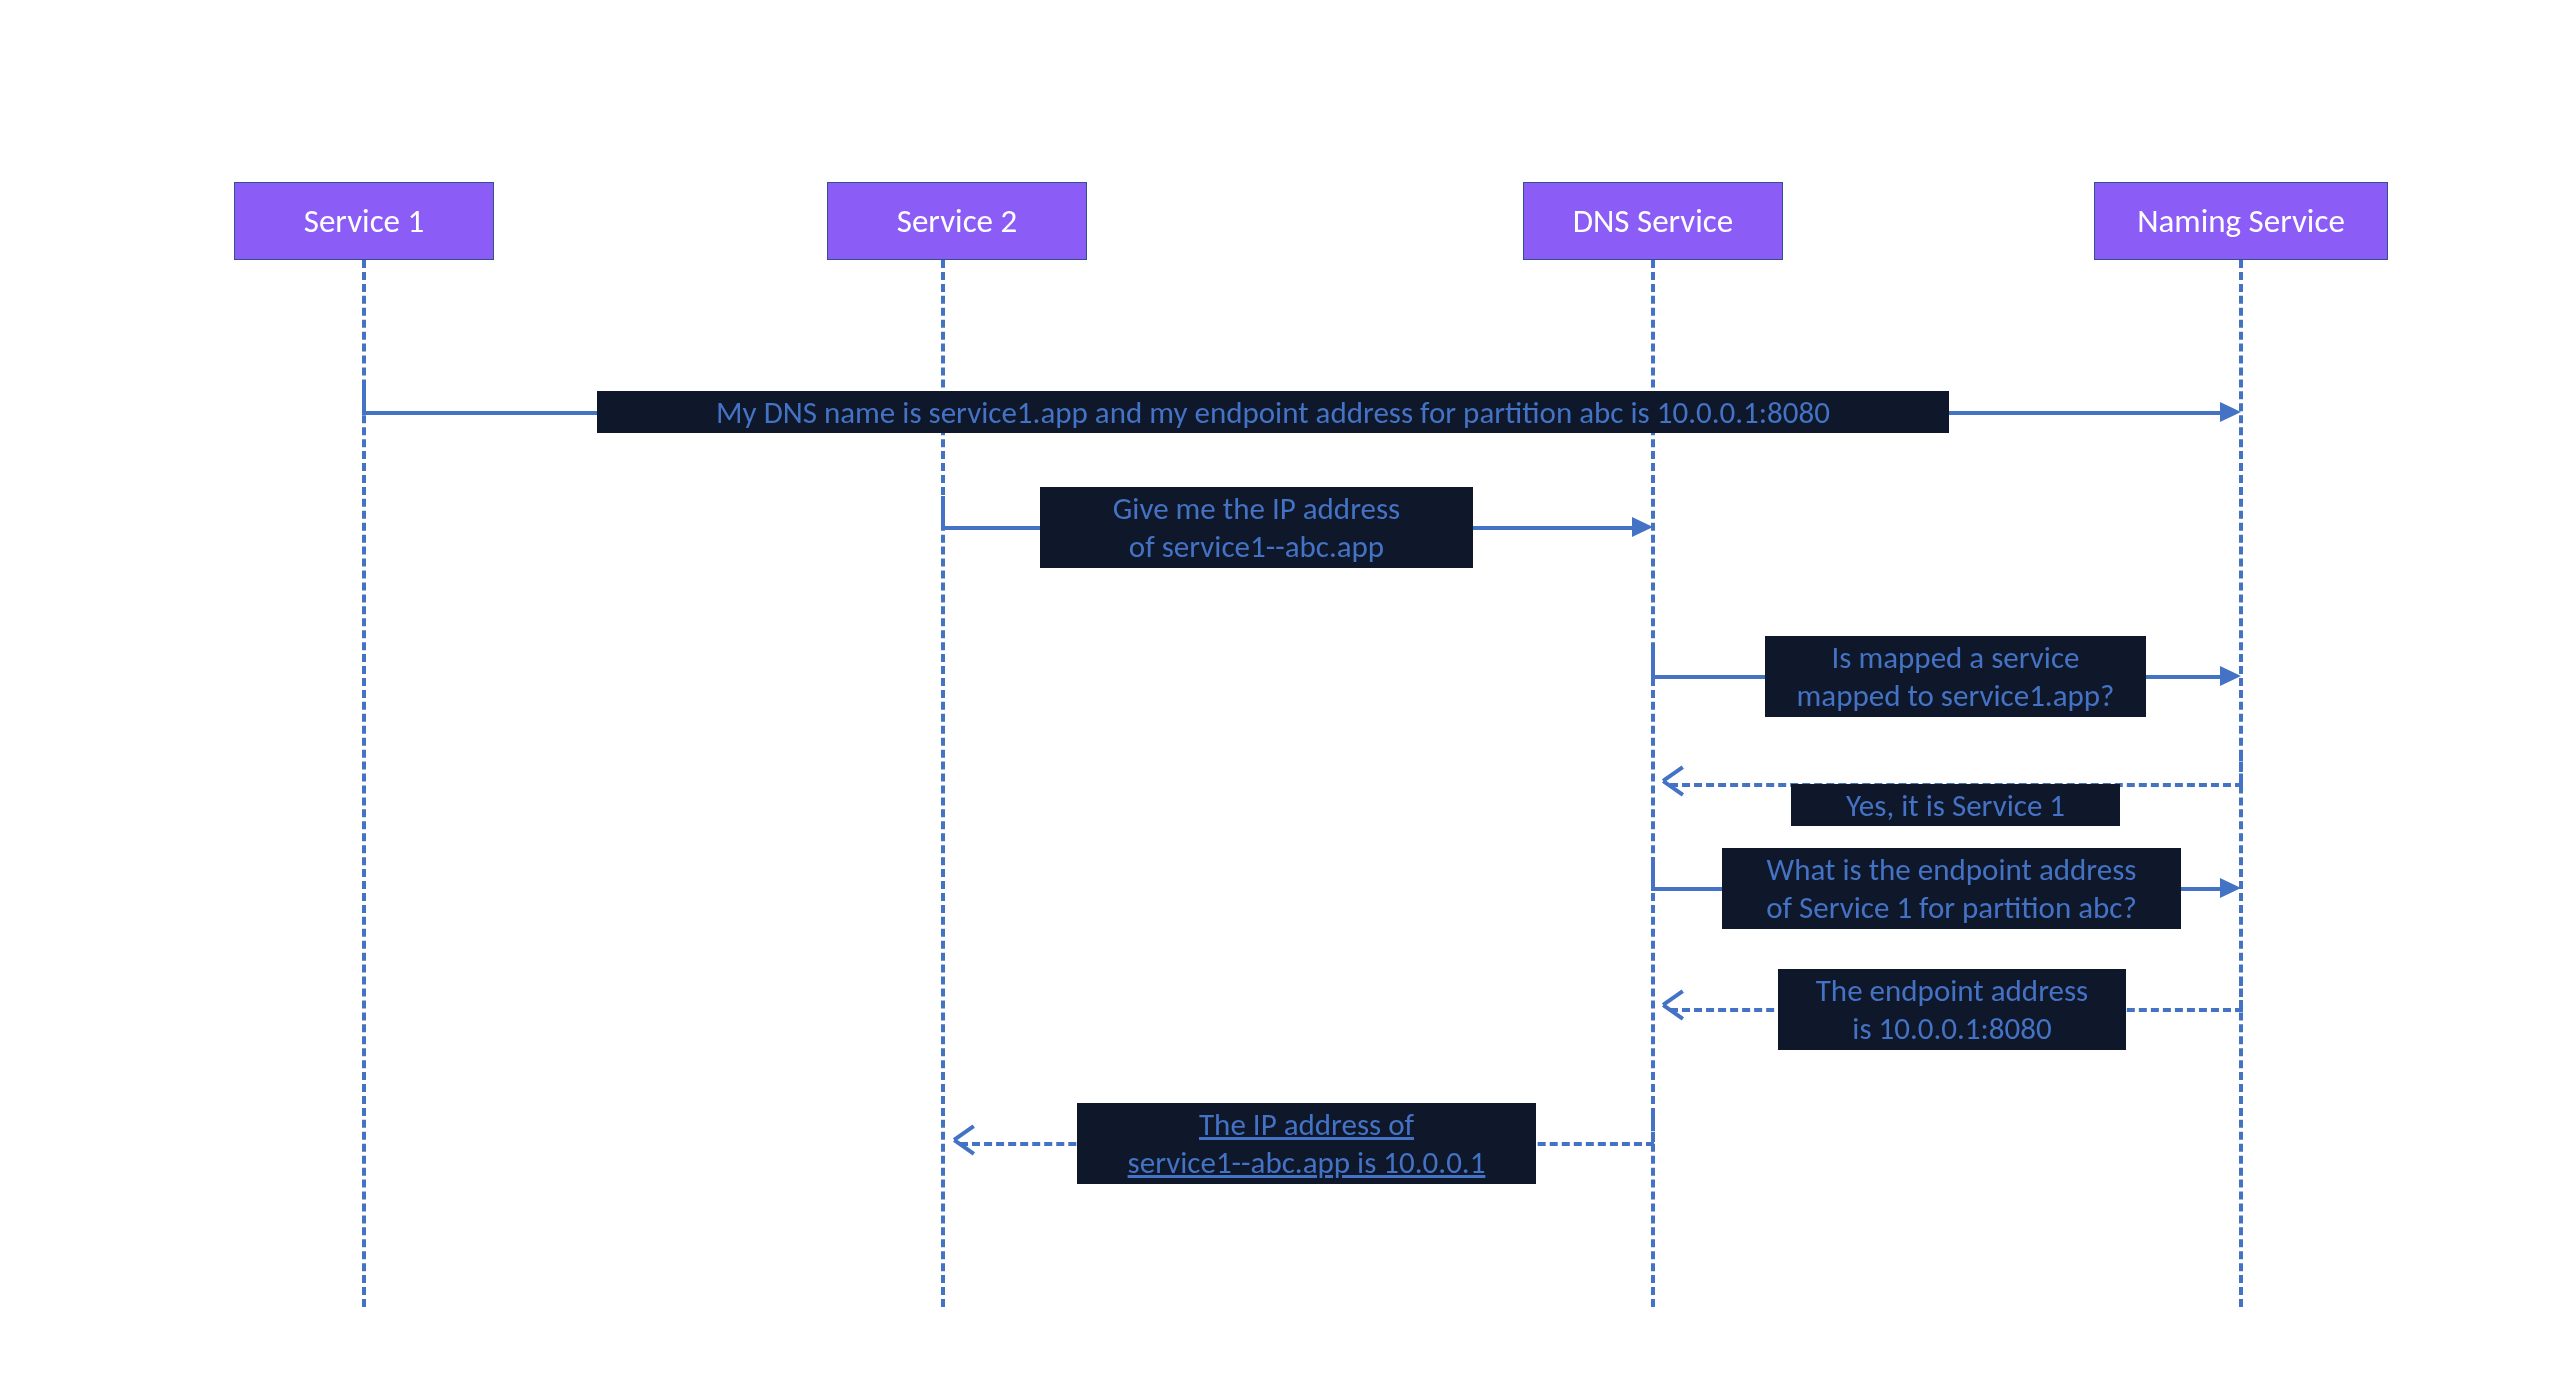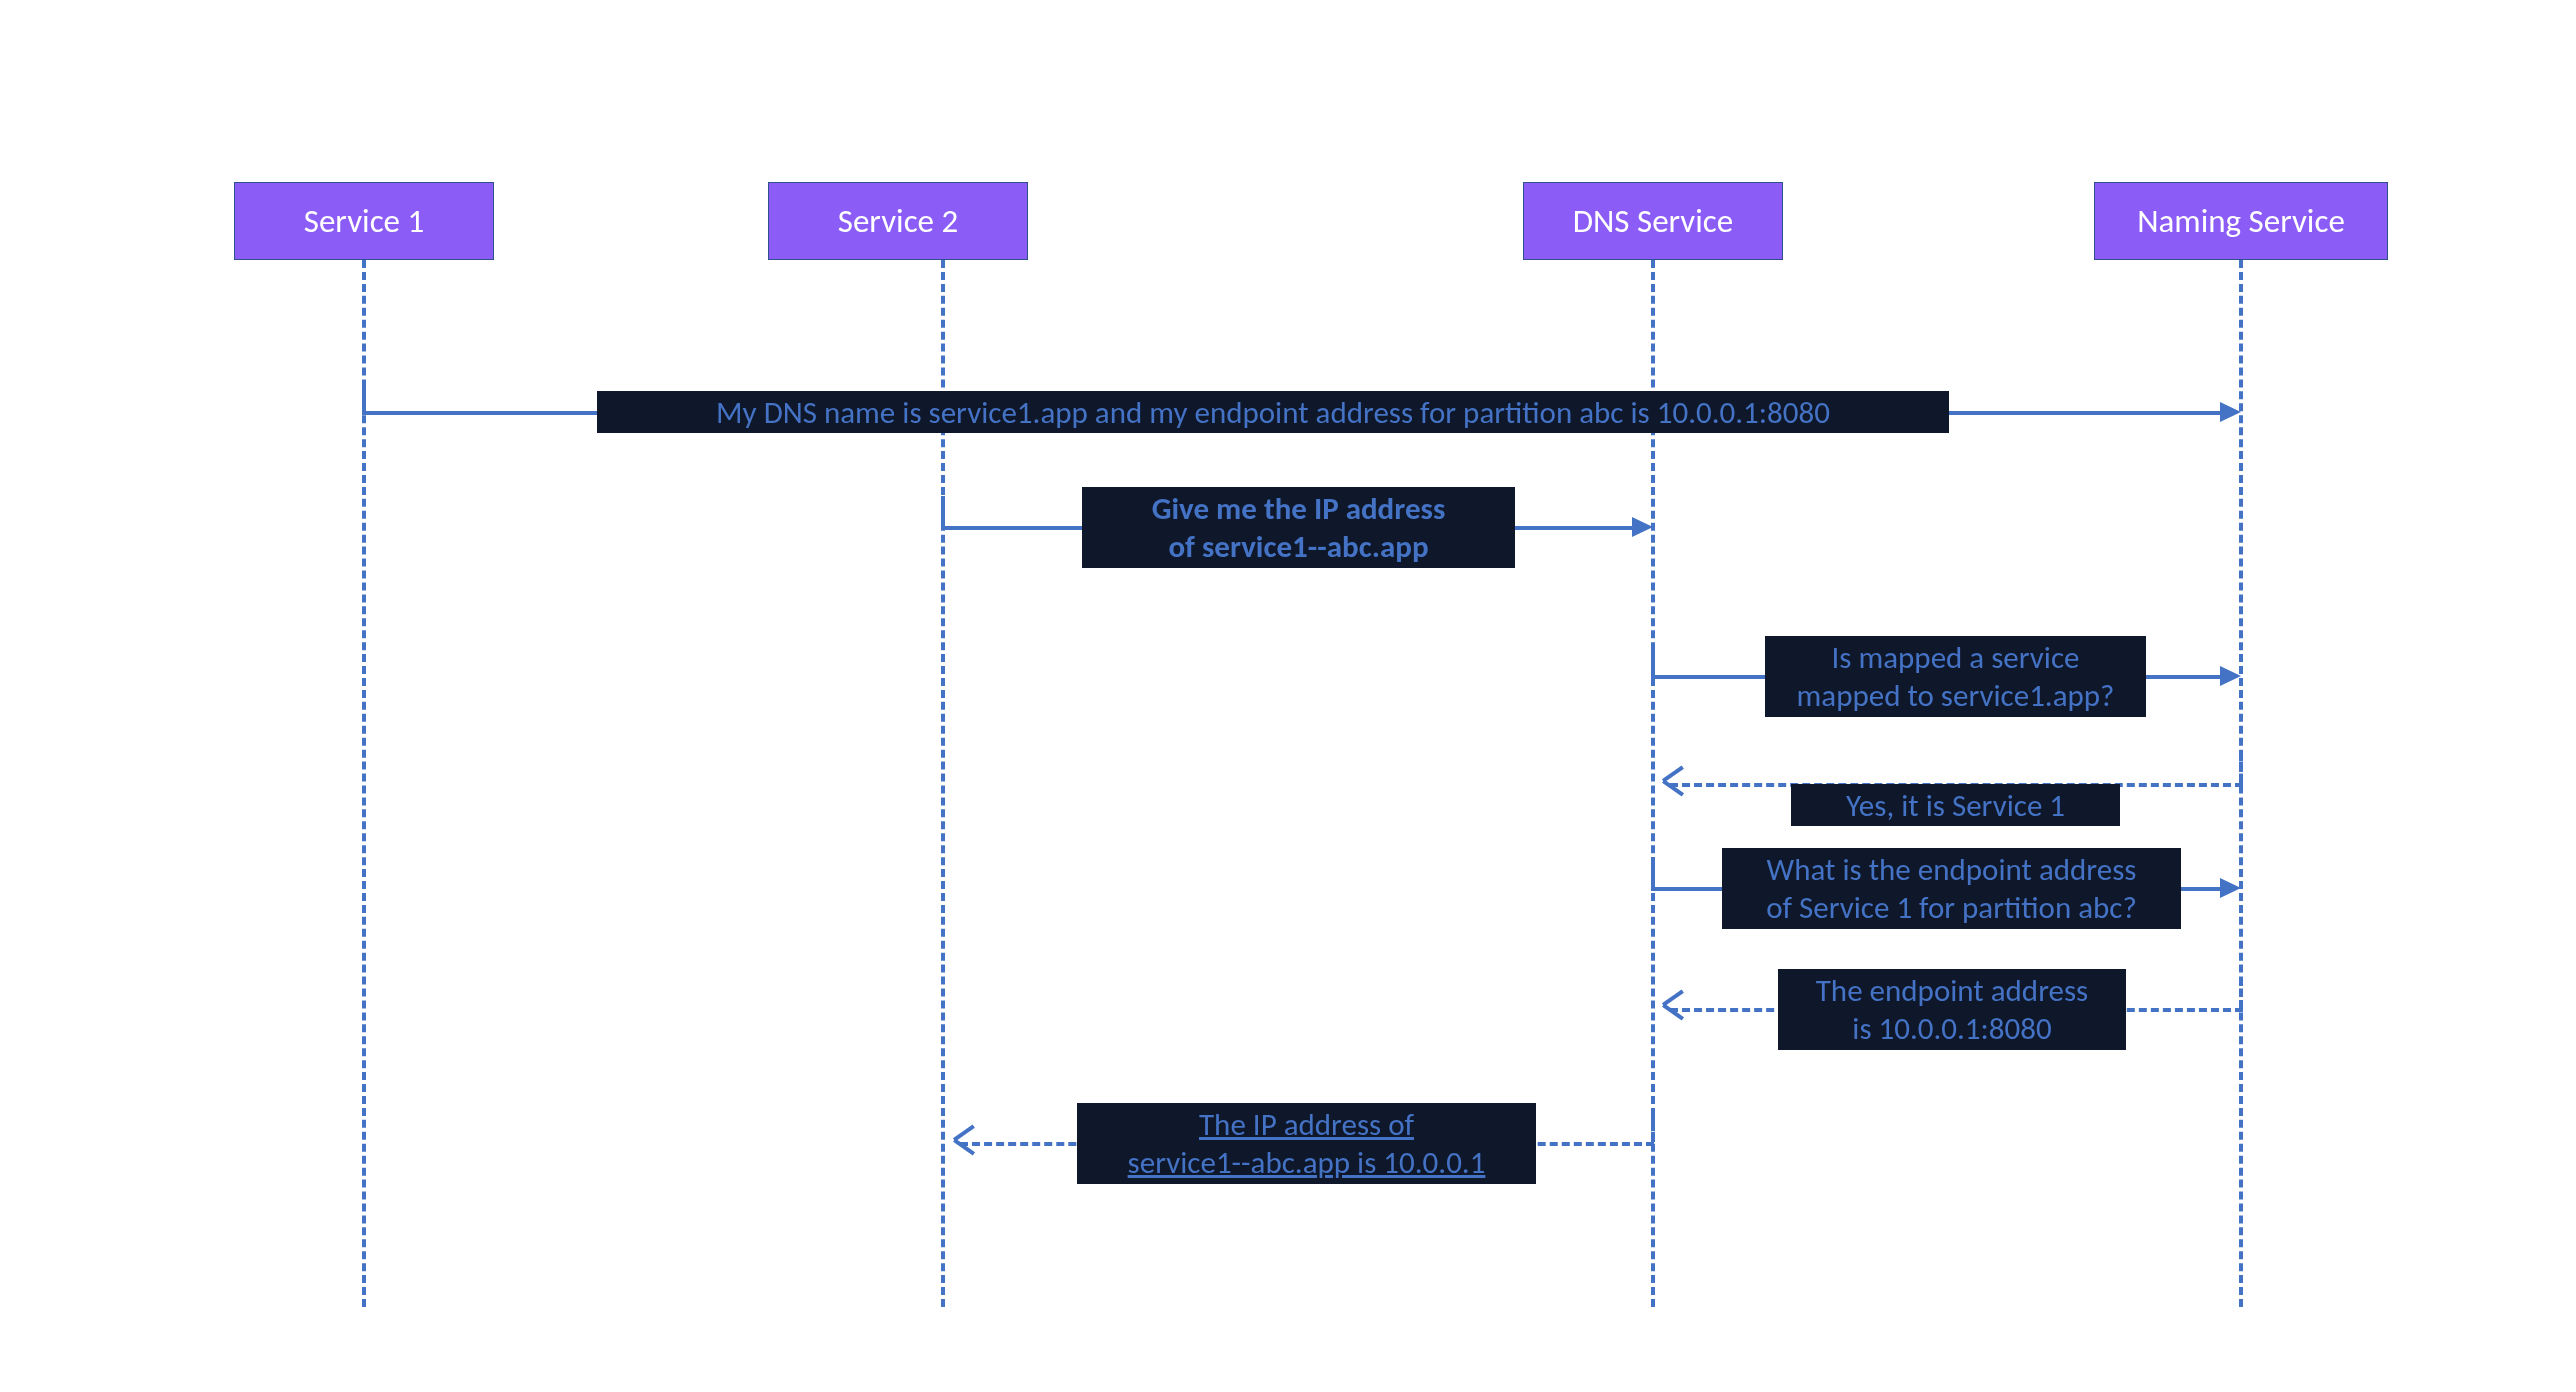--- a/index.html
+++ b/index.html
@@ -70,21 +70,21 @@
   }
 </style>
 </head>
 <body>
 
 <div class="diagram">
 
   <div class="participant-box" style="left:234px; width:260px; top:182px;">
     <span>Service 1</span>
   </div>
-  <div class="participant-box" style="left:768px; width:260px; top:182px;text-align:center;">
+  <div class="participant-box" style="left:827px; width:260px; top:182px;text-align:center;">
     <span>Service 2</span>
   </div>
   <div class="participant-box" style="left:2094px; width:294px; top:182px;">
     <span>Naming Service</span>
   </div>
   <div class="participant-box" style="left:1523px; width:260px; top:182px;">
     <span>DNS Service</span>
   </div>
 
   <div class="lifeline" style="left:362px;"></div>
@@ -98,21 +98,21 @@
     <div class="arrowhead right" style="left:2220px; top:402px;"></div>
     <div class="msg-label" style="left:597px; top:391px; width:1352px;">
       <span>My DNS name is service1.app and my endpoint address for partition abc is 10.0.0.1:8080</span>
     </div>
   </div>
 
   <div>
     <div class="msg-stem" style="left:941px; top:496px; height:30px;"></div>
     <div class="msg-line solid" style="left:941px; top:526px; width:691px;"></div>
     <div class="arrowhead right" style="left:1632px; top:517px;"></div>
-    <div class="msg-label" style="left:1082px; top:487px; width:433px;font-weight:bold;">
+    <div class="msg-label" style="left:1040px; top:487px; width:433px;">
       <span>Give me the IP address</span><br>
       <span>of service1--abc.app</span>
     </div>
   </div>
 
   <div>
     <div class="msg-stem" style="left:1651px; top:645px; height:30px;"></div>
     <div class="msg-line solid" style="left:1651px; top:675px; width:569px;"></div>
     <div class="arrowhead right" style="left:2220px; top:666px;"></div>
     <div class="msg-label" style="left:1765px; top:636px; width:381px;">

